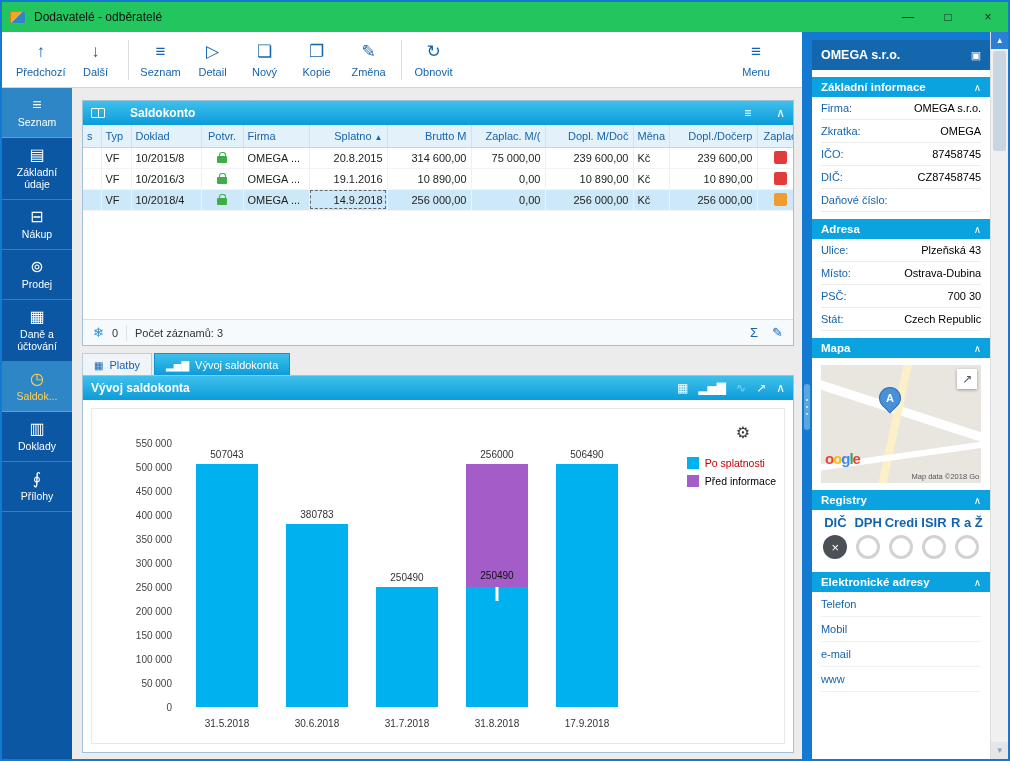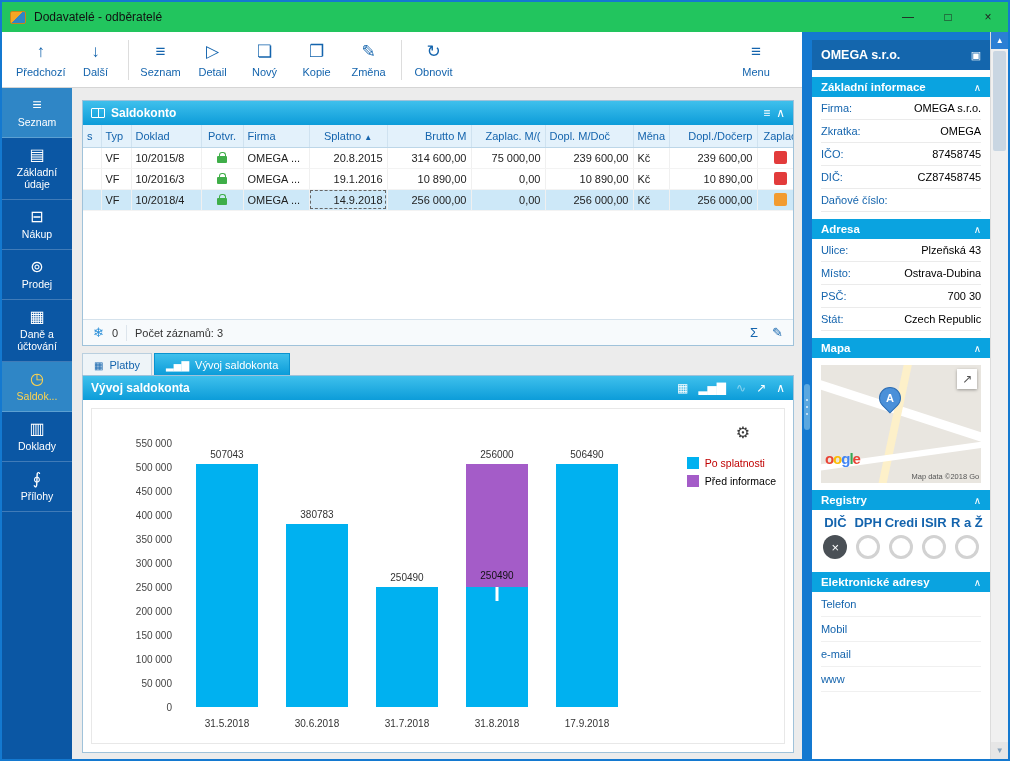--- a/index.html
+++ b/index.html
@@ -47,21 +47,21 @@
   .sb-item { padding:8px 3px 9px; text-align:center; border-bottom:1px solid rgba(255,255,255,.22); cursor:default; }
   .sb-ico { font-size:16px; line-height:18px; }
   .sb-lbl { font-size:10.5px; line-height:12px; margin-top:2px; }
   .sb-item.selected { background:#2f86c6; }
   .sb-item.active { background:#2f86c6; color:#ffd34d; }
 
   
   .main { flex:1; background:#ececec; padding:12px 8px 6px 10px; display:flex; flex-direction:column; min-width:0; }
   .panel { border:1px solid #9fc2da; background:#fff; display:flex; flex-direction:column; }
   .panel-header { height:24px; flex:0 0 auto; background:linear-gradient(#3fc0ec,#0c9cd9); color:#fff;
-                  display:flex; align-items:center; padding:0 8px; gap:6px; font-size:12px; font-weight:bold; }
+                  display:flex; align-items:center; padding:0 8px; gap:25px; font-size:12px; font-weight:bold; }
   .ph-spacer { flex:1; }
   .ph-ico { font-size:12px; font-weight:normal; cursor:default; }
   .ph-ico.dis { opacity:.45; }
   .book-ico { width:14px; height:10px; border:1.5px solid #fff; border-radius:1px; position:relative; }
   .book-ico::after { content:""; position:absolute; left:50%; top:0; bottom:0; border-left:1.5px solid #fff; }
 
   
   .saldo { height:246px; flex:0 0 auto; }
   .table-wrap { flex:1; overflow:hidden; }
   table { border-collapse:collapse; table-layout:fixed; width:680px; font-size:11px; }
@@ -268,24 +268,24 @@
                     <col style="width: 88px;">
                     <col style="width: 46px;">
                   </colgroup>
                 <thead>
                     <tr>
                       <th style="text-align: left;">s</th>
                       <th style="text-align: left;">Typ</th>
                       <th style="text-align: left;">Doklad</th>
                       <th style="text-align: center;">Potvr.</th>
                       <th style="text-align: left;">Firma</th>
-                      <th style="">Splatno<span class="sort">▲</span></th>
+                      <th style="text-align: right;">Splatno<span class="sort">▲</span></th>
                       <th style="text-align: right;">Brutto M</th>
                       <th style="text-align: right;">Zaplac. M/(</th>
-                      <th style="text-align: left;">Dopl. M/Doč</th>
+                      <th style="text-align: right;">Dopl. M/Doč</th>
                       <th style="text-align: left;">Měna</th>
                       <th style="text-align: right;">Dopl./Dočerp</th>
                       <th style="text-align: center;">Zaplac</th>
                     </tr>
                   </thead>
                 <tbody>
                     <tr>
                       <td style="text-align: left;"></td>
                       <td style="text-align: left;">VF</td>
                       <td style="text-align: left;">10/2015/8</td>

